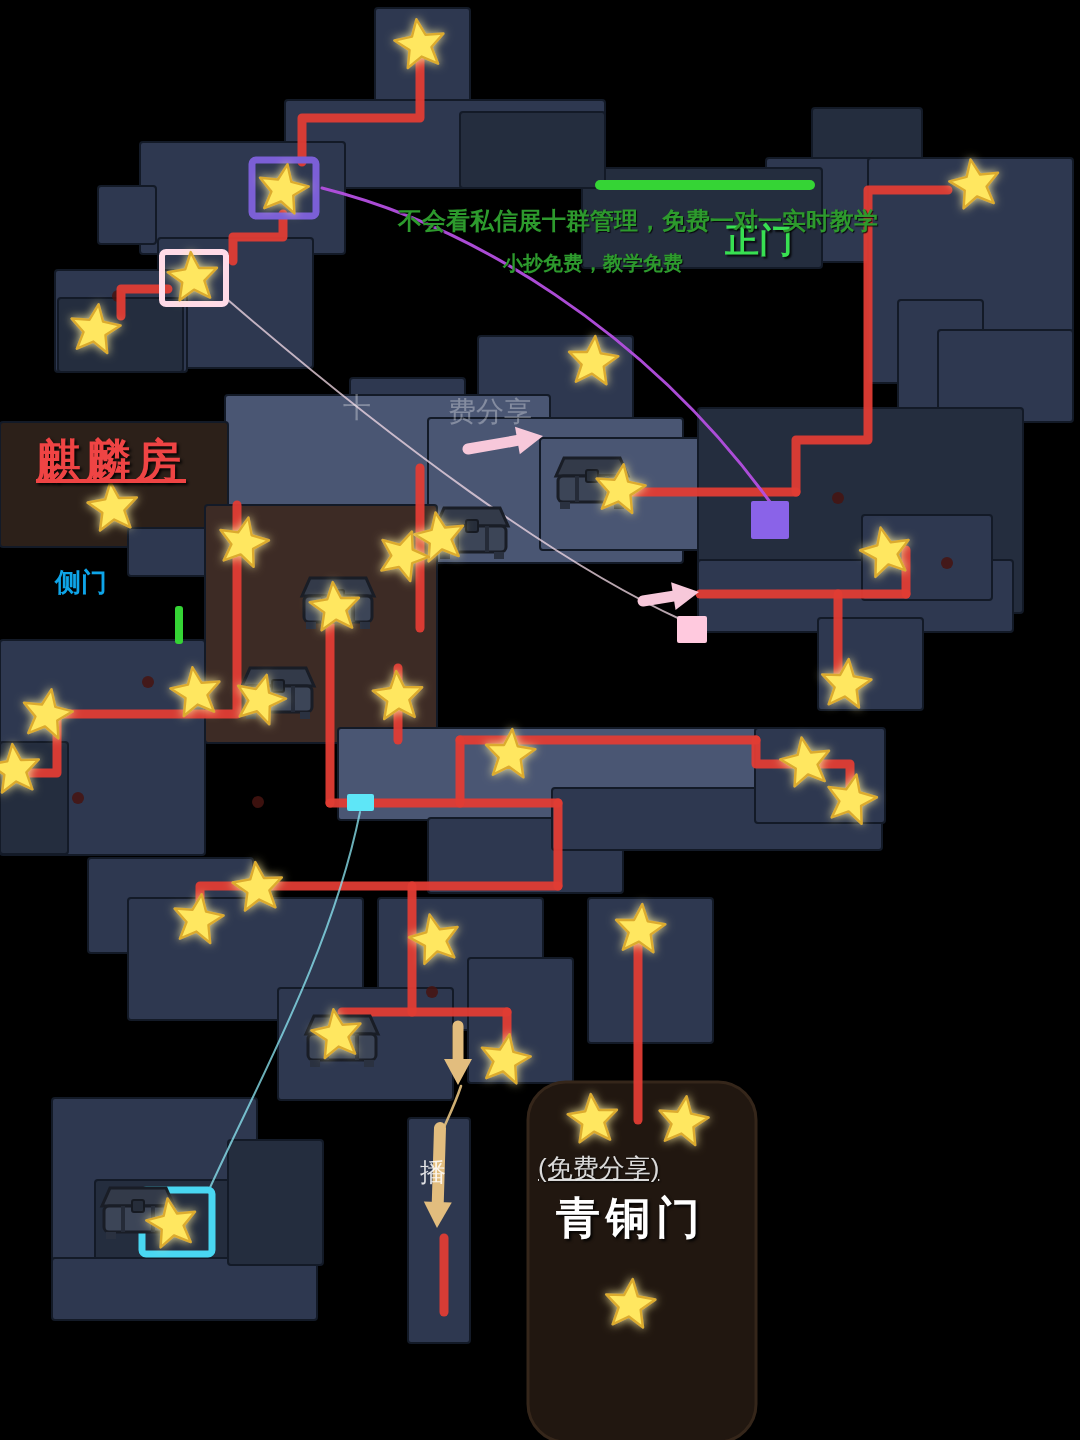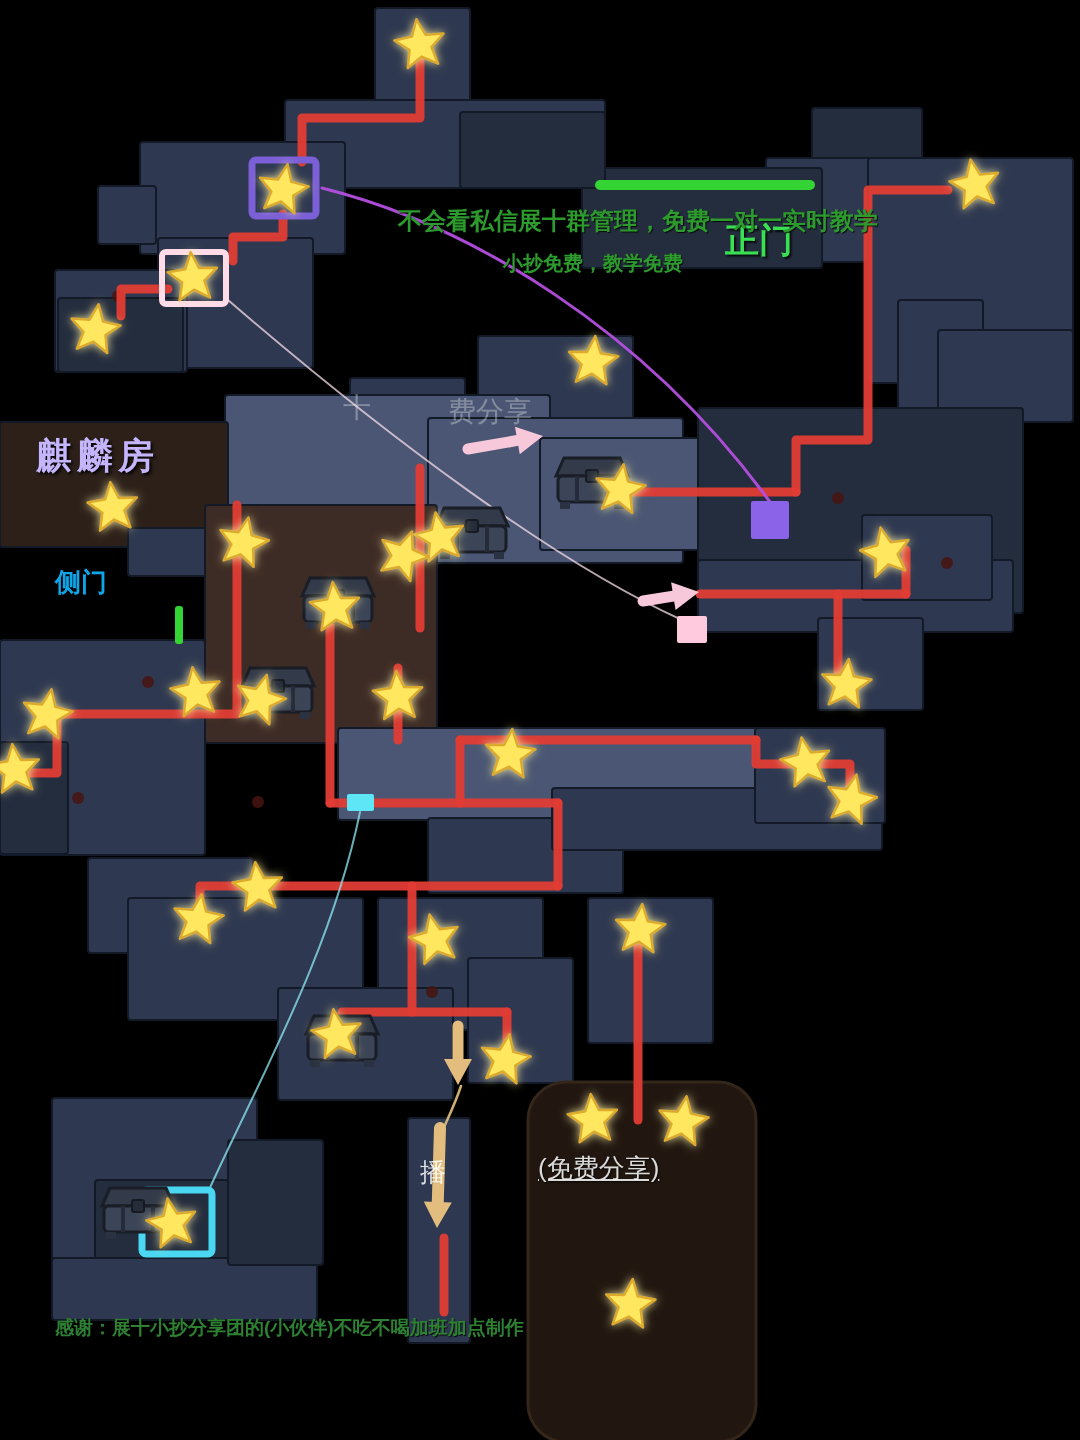--- a/index.html
+++ b/index.html
@@ -2,21 +2,21 @@
 <html><head>
 <meta charset="utf-8">
 <style>
   html,body{margin:0;padding:0;background:#000;}
   .stage{
     position:relative;width:1080px;height:1440px;background:#000;overflow:hidden;
     font-family:"Liberation Sans","DejaVu Sans",sans-serif;
   }
   .stage svg{position:absolute;left:0;top:0;z-index:1;}
   .lbl{position:absolute;z-index:5;white-space:nowrap;line-height:1.1;}
-  .qilin{left:36px;top:436px;font-size:36px;font-weight:700;color:#c4b5fd;letter-spacing:5px;text-shadow:2px 2px 3px rgba(0,0,0,.9);}
+  .qilin{left:36px;top:436px;font-size:45px;font-weight:700;color:#ef4444;letter-spacing:5px;text-shadow:2px 2px 3px rgba(0,0,0,.9);text-decoration:underline;}
   .side-gate{left:55px;top:568px;font-size:26px;font-weight:700;color:#0ea5e9;text-shadow:2px 2px 2px rgba(0,0,0,.8);}
   .main-gate{left:725px;top:222px;font-size:34px;font-weight:700;color:#38e052;text-shadow:2px 2px 2px rgba(0,0,0,.8);}
   .promo1{left:398px;top:208px;font-size:24px;font-weight:600;color:#2d9a2d;text-shadow:1px 1px 1px rgba(0,0,0,.8);text-align:center;}
   .promo2{left:503px;top:252px;font-size:20px;font-weight:600;color:#2d9a2d;text-shadow:1px 1px 1px rgba(0,0,0,.8);}
   .wm-left{left:343px;top:393px;font-size:28px;color:rgba(255,255,255,.32);}
   .wm-right{left:448px;top:397px;font-size:28px;color:rgba(255,255,255,.32);text-align:center;}
   .broadcast{left:420px;top:1158px;font-size:26px;color:rgba(255,255,255,.85);}
   .free-share{left:538px;top:1154px;font-size:26px;color:rgba(235,235,235,.92);text-shadow:1px 1px 2px rgba(0,0,0,.8);text-decoration:underline;}
   .bronze{left:556px;top:1194px;font-size:44px;font-weight:700;color:#ffffff;letter-spacing:6px;text-shadow:2px 2px 3px rgba(0,0,0,.9);}
   .credit{left:55px;top:1318px;font-size:19px;font-weight:600;color:#2e8032;text-shadow:1px 1px 1px rgba(0,0,0,.8);}
@@ -214,14 +214,14 @@
     </svg>
   <div class="lbl qilin">麒麟房</div>
   <div class="lbl side-gate">侧门</div>
   <div class="lbl main-gate">正门</div>
   <div class="lbl promo1">不会看私信展十群管理，免费一对一实时教学</div>
   <div class="lbl promo2">小抄免费，教学免费</div>
   <div class="lbl wm-left">十</div>
   <div class="lbl wm-right">费分享</div>
   <div class="lbl broadcast">播</div>
   <div class="lbl free-share">(免费分享)</div>
-  <div class="lbl credit">感谢：展十小抄分享团的(小伙伴)不吃不喝加班加点制作</div>
+  <div class="lbl bronze">青铜门</div>
 </div>
 
 </body></html>

